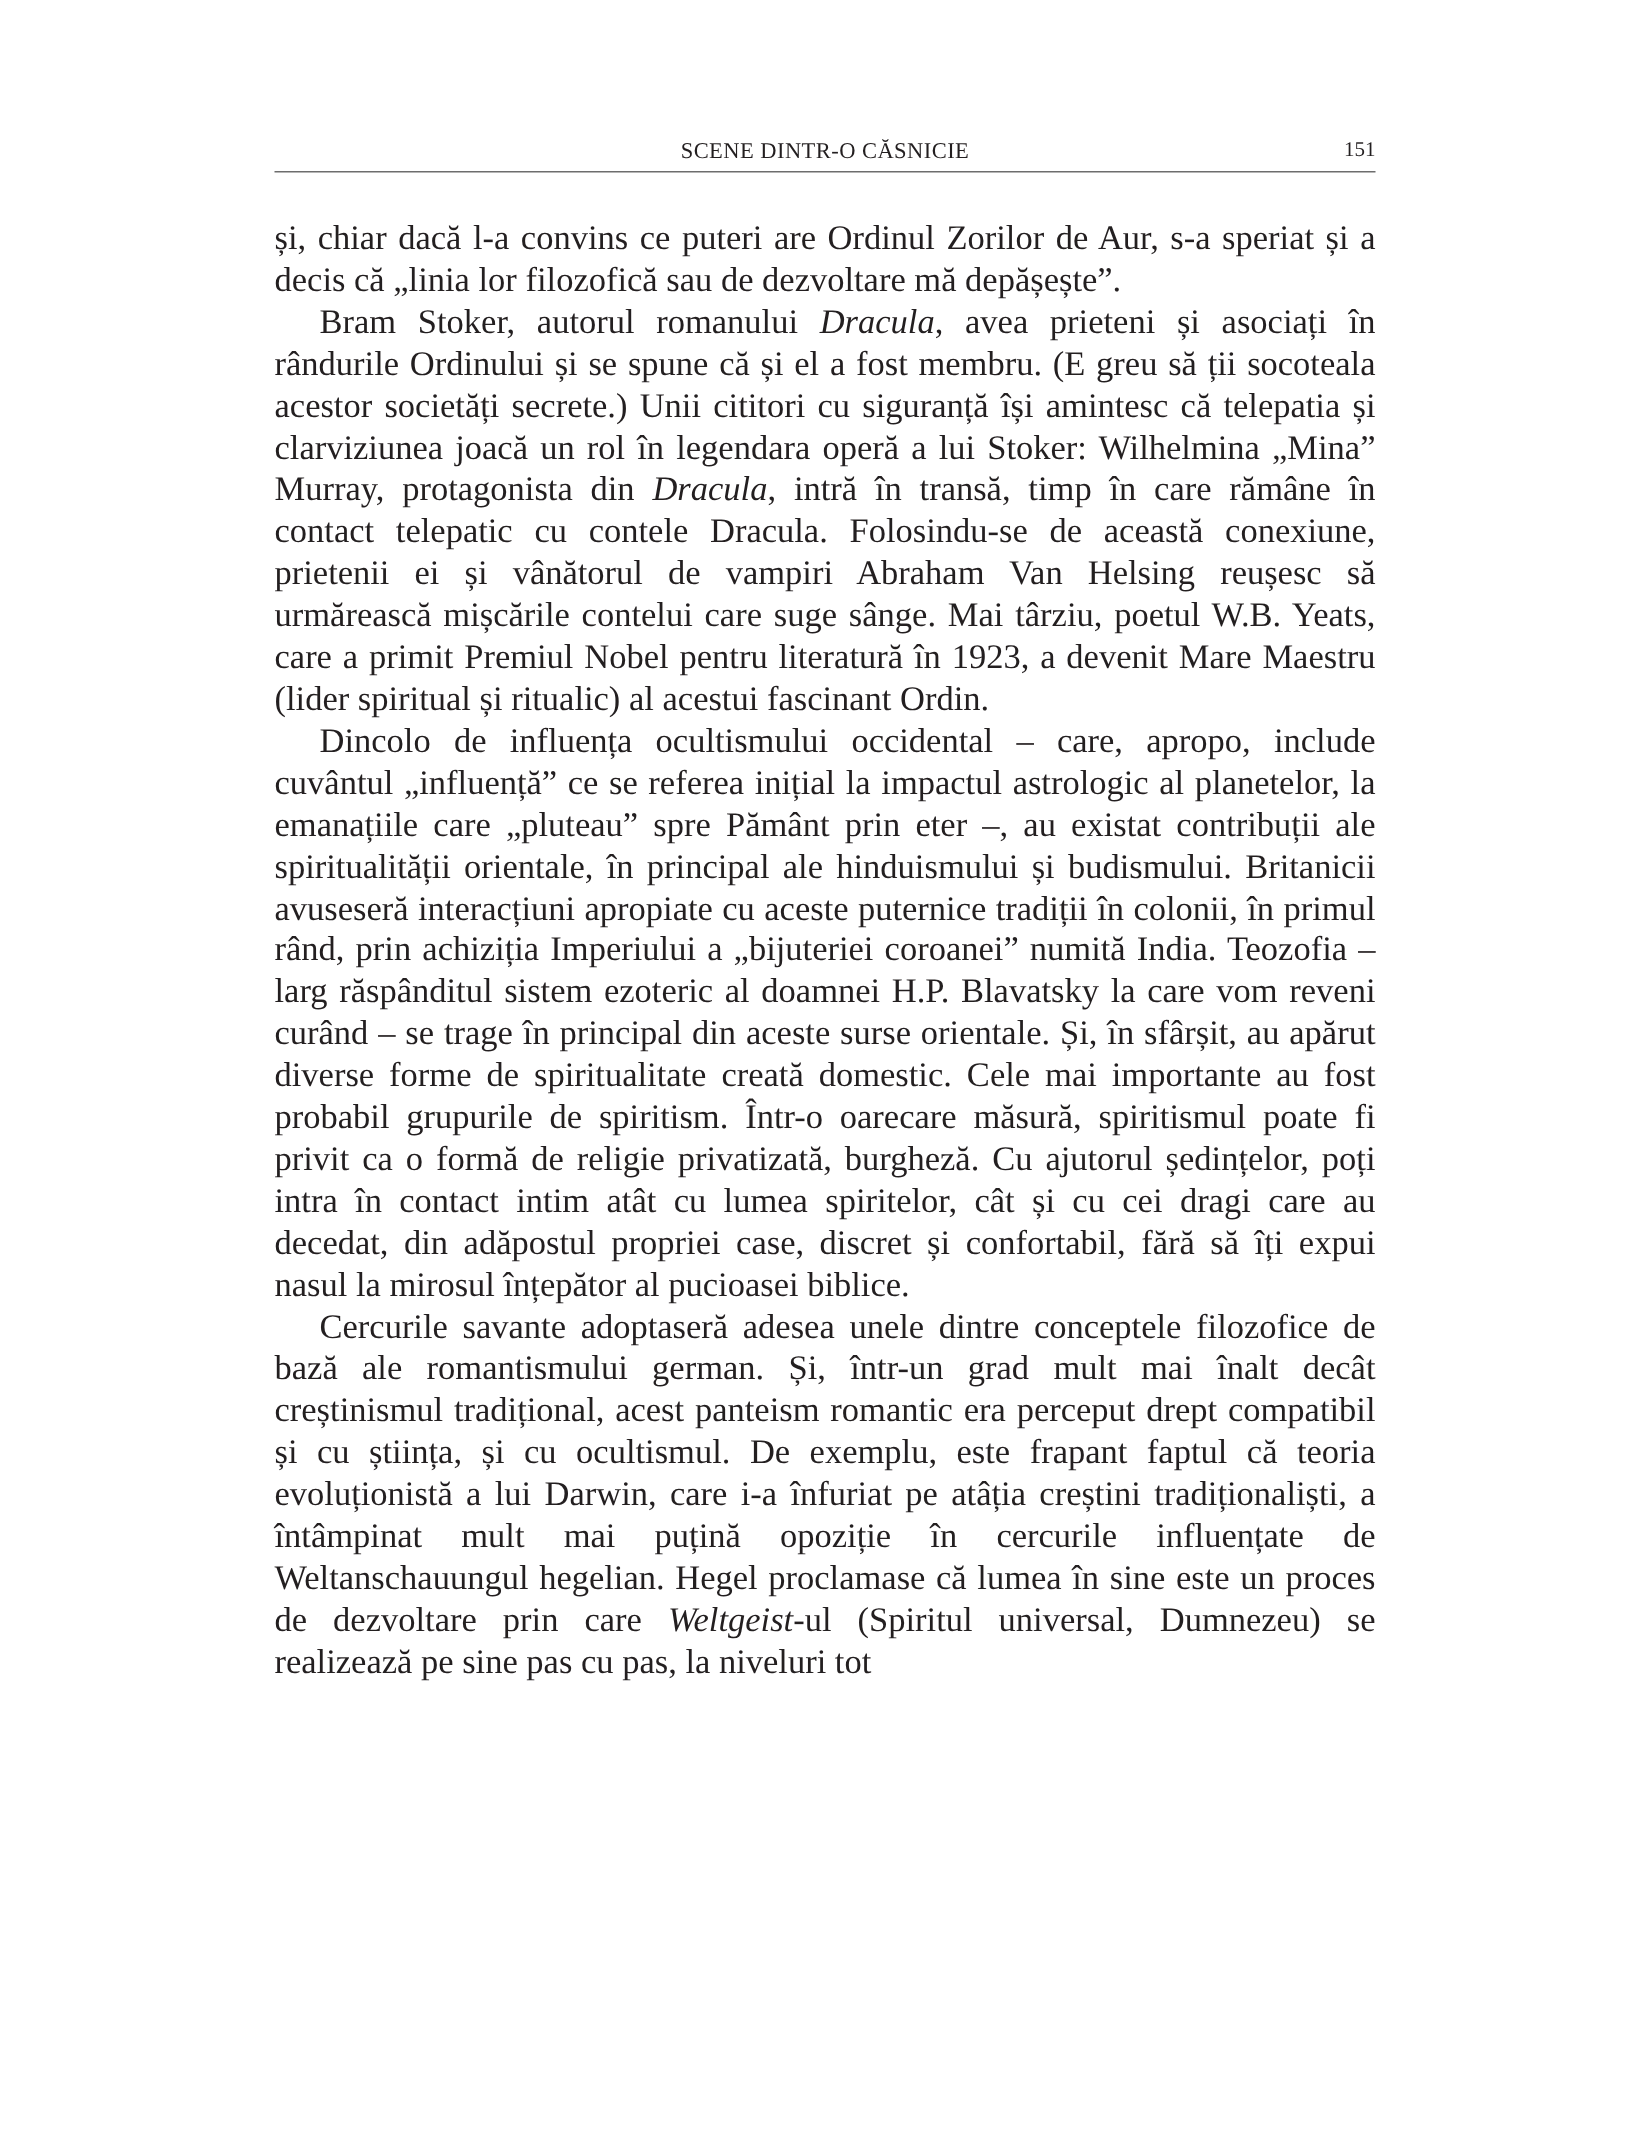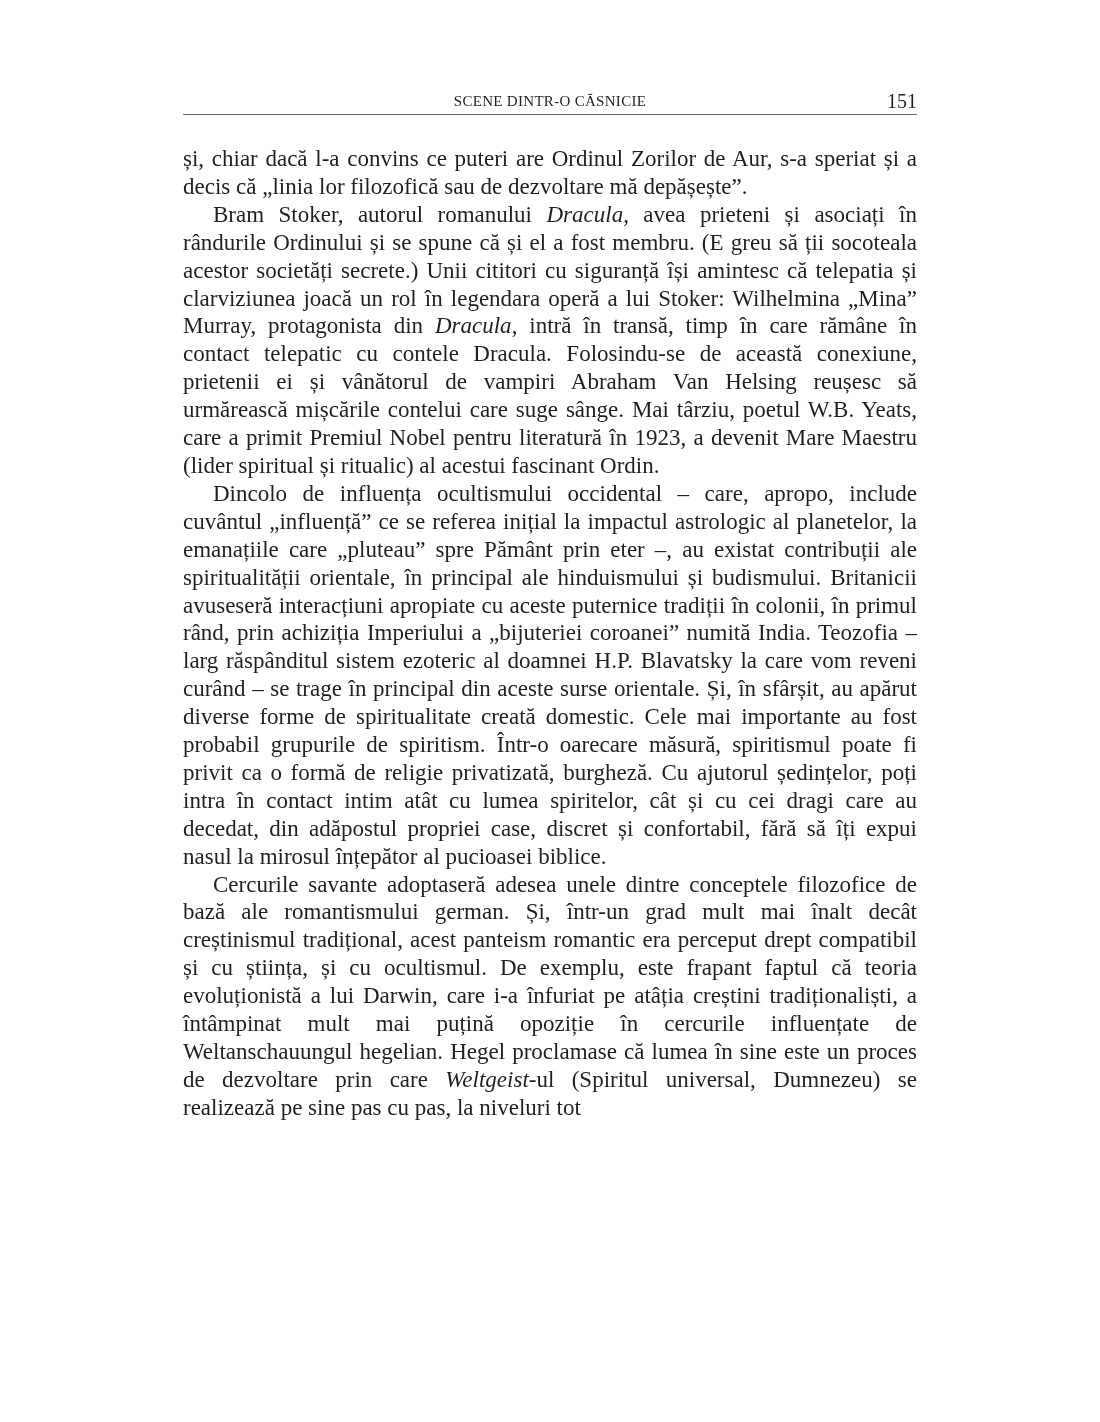--- a/index.html
+++ b/index.html
@@ -37,21 +37,21 @@
       text-align: center;
       letter-spacing: 0.3px;
       font-variant: small-caps;
       text-transform: uppercase;
       font-size: 15px;
     }
     .page-number {
       position: absolute;
       right: 0;
       top: 2px;
-      font-size: 20px;
+      font-size: 14px;
     }
     .body-text {
       margin-top: 30px;
       font-size: 23px;
       line-height: 27.9px;
       text-align: justify;
       hyphens: manual;
     }
     .body-text p {
       margin: 0;

